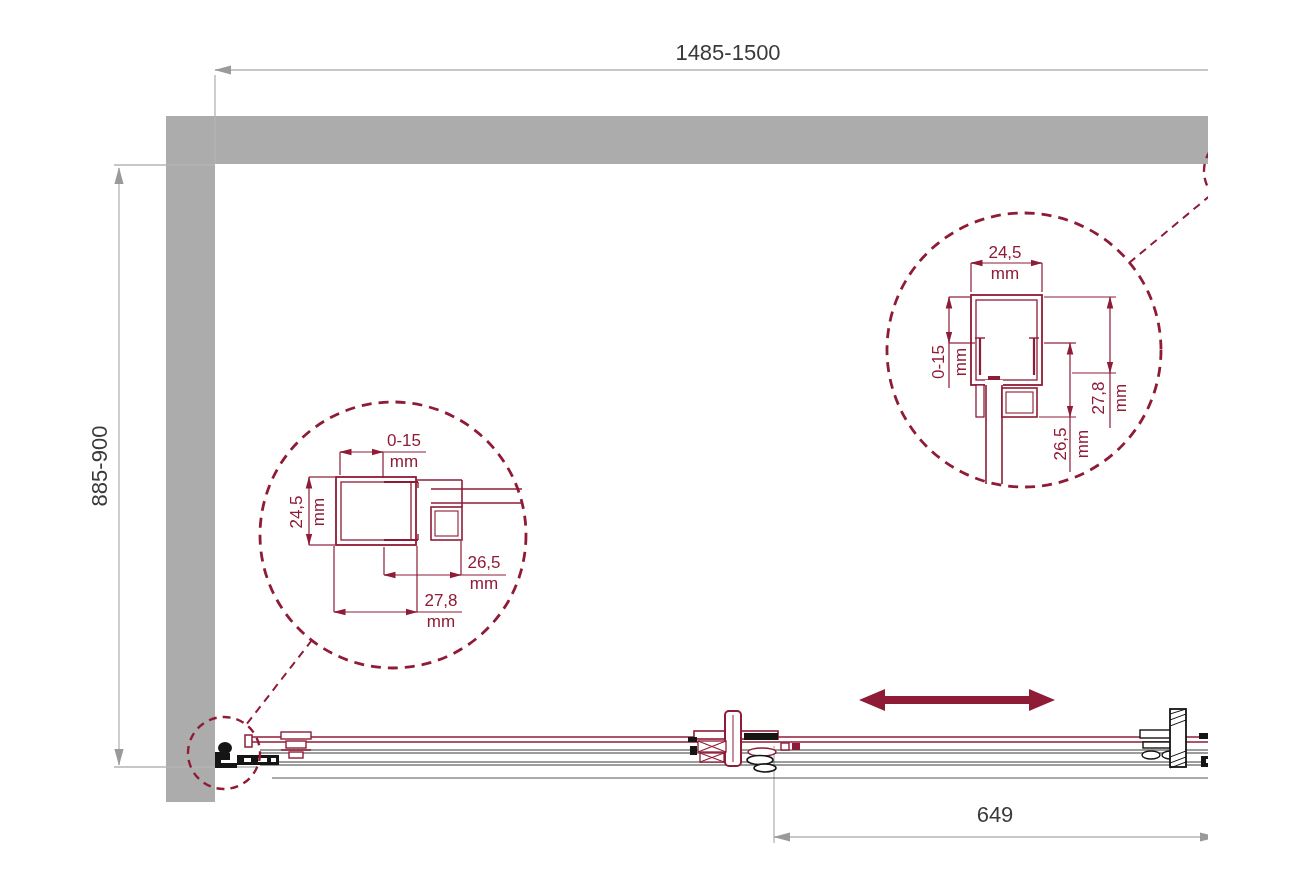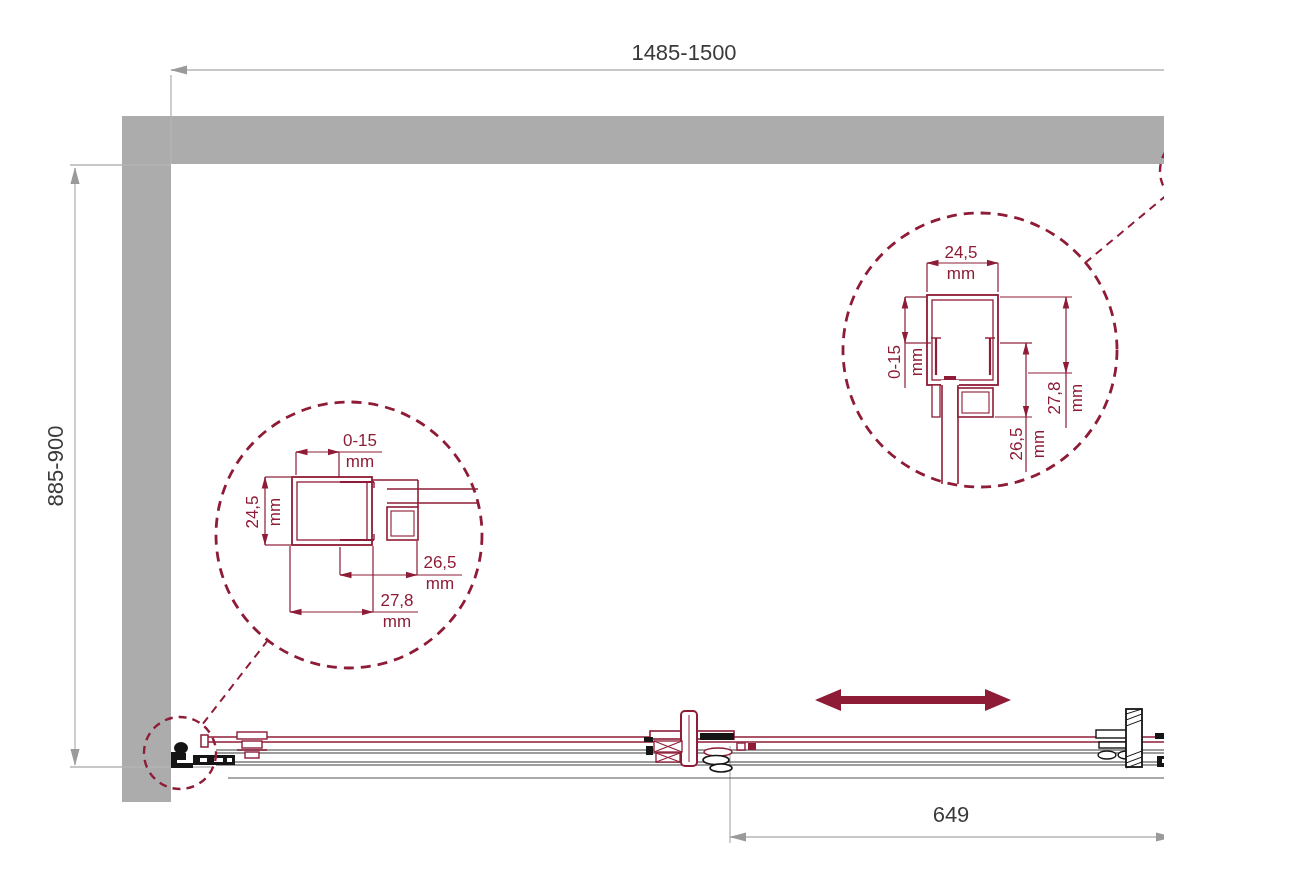--- a/index.html
+++ b/index.html
@@ -1,16 +1,16 @@
 <!DOCTYPE html>
 <html><head>
 <meta charset="utf-8">
 <style>
   html,body{margin:0;padding:0;background:#ffffff;}
-  .canvas{position:relative;width:1164px;height:890px;background:#fff;overflow:hidden;}
+  .canvas{position:relative;width:1164px;height:890px;background:#fff;overflow:hidden;padding-left:44px;}
   svg text{font-family:"Liberation Sans","DejaVu Sans",sans-serif;}
   .tm{font-size:22px;fill:#3a3a3a;}
   .td{font-size:17px;fill:#8e1c36;}
 </style>
 </head>
 <body>
 
 <div class="canvas">
 <svg width="1300" height="890" viewBox="0 0 1300 890">
   <defs>

